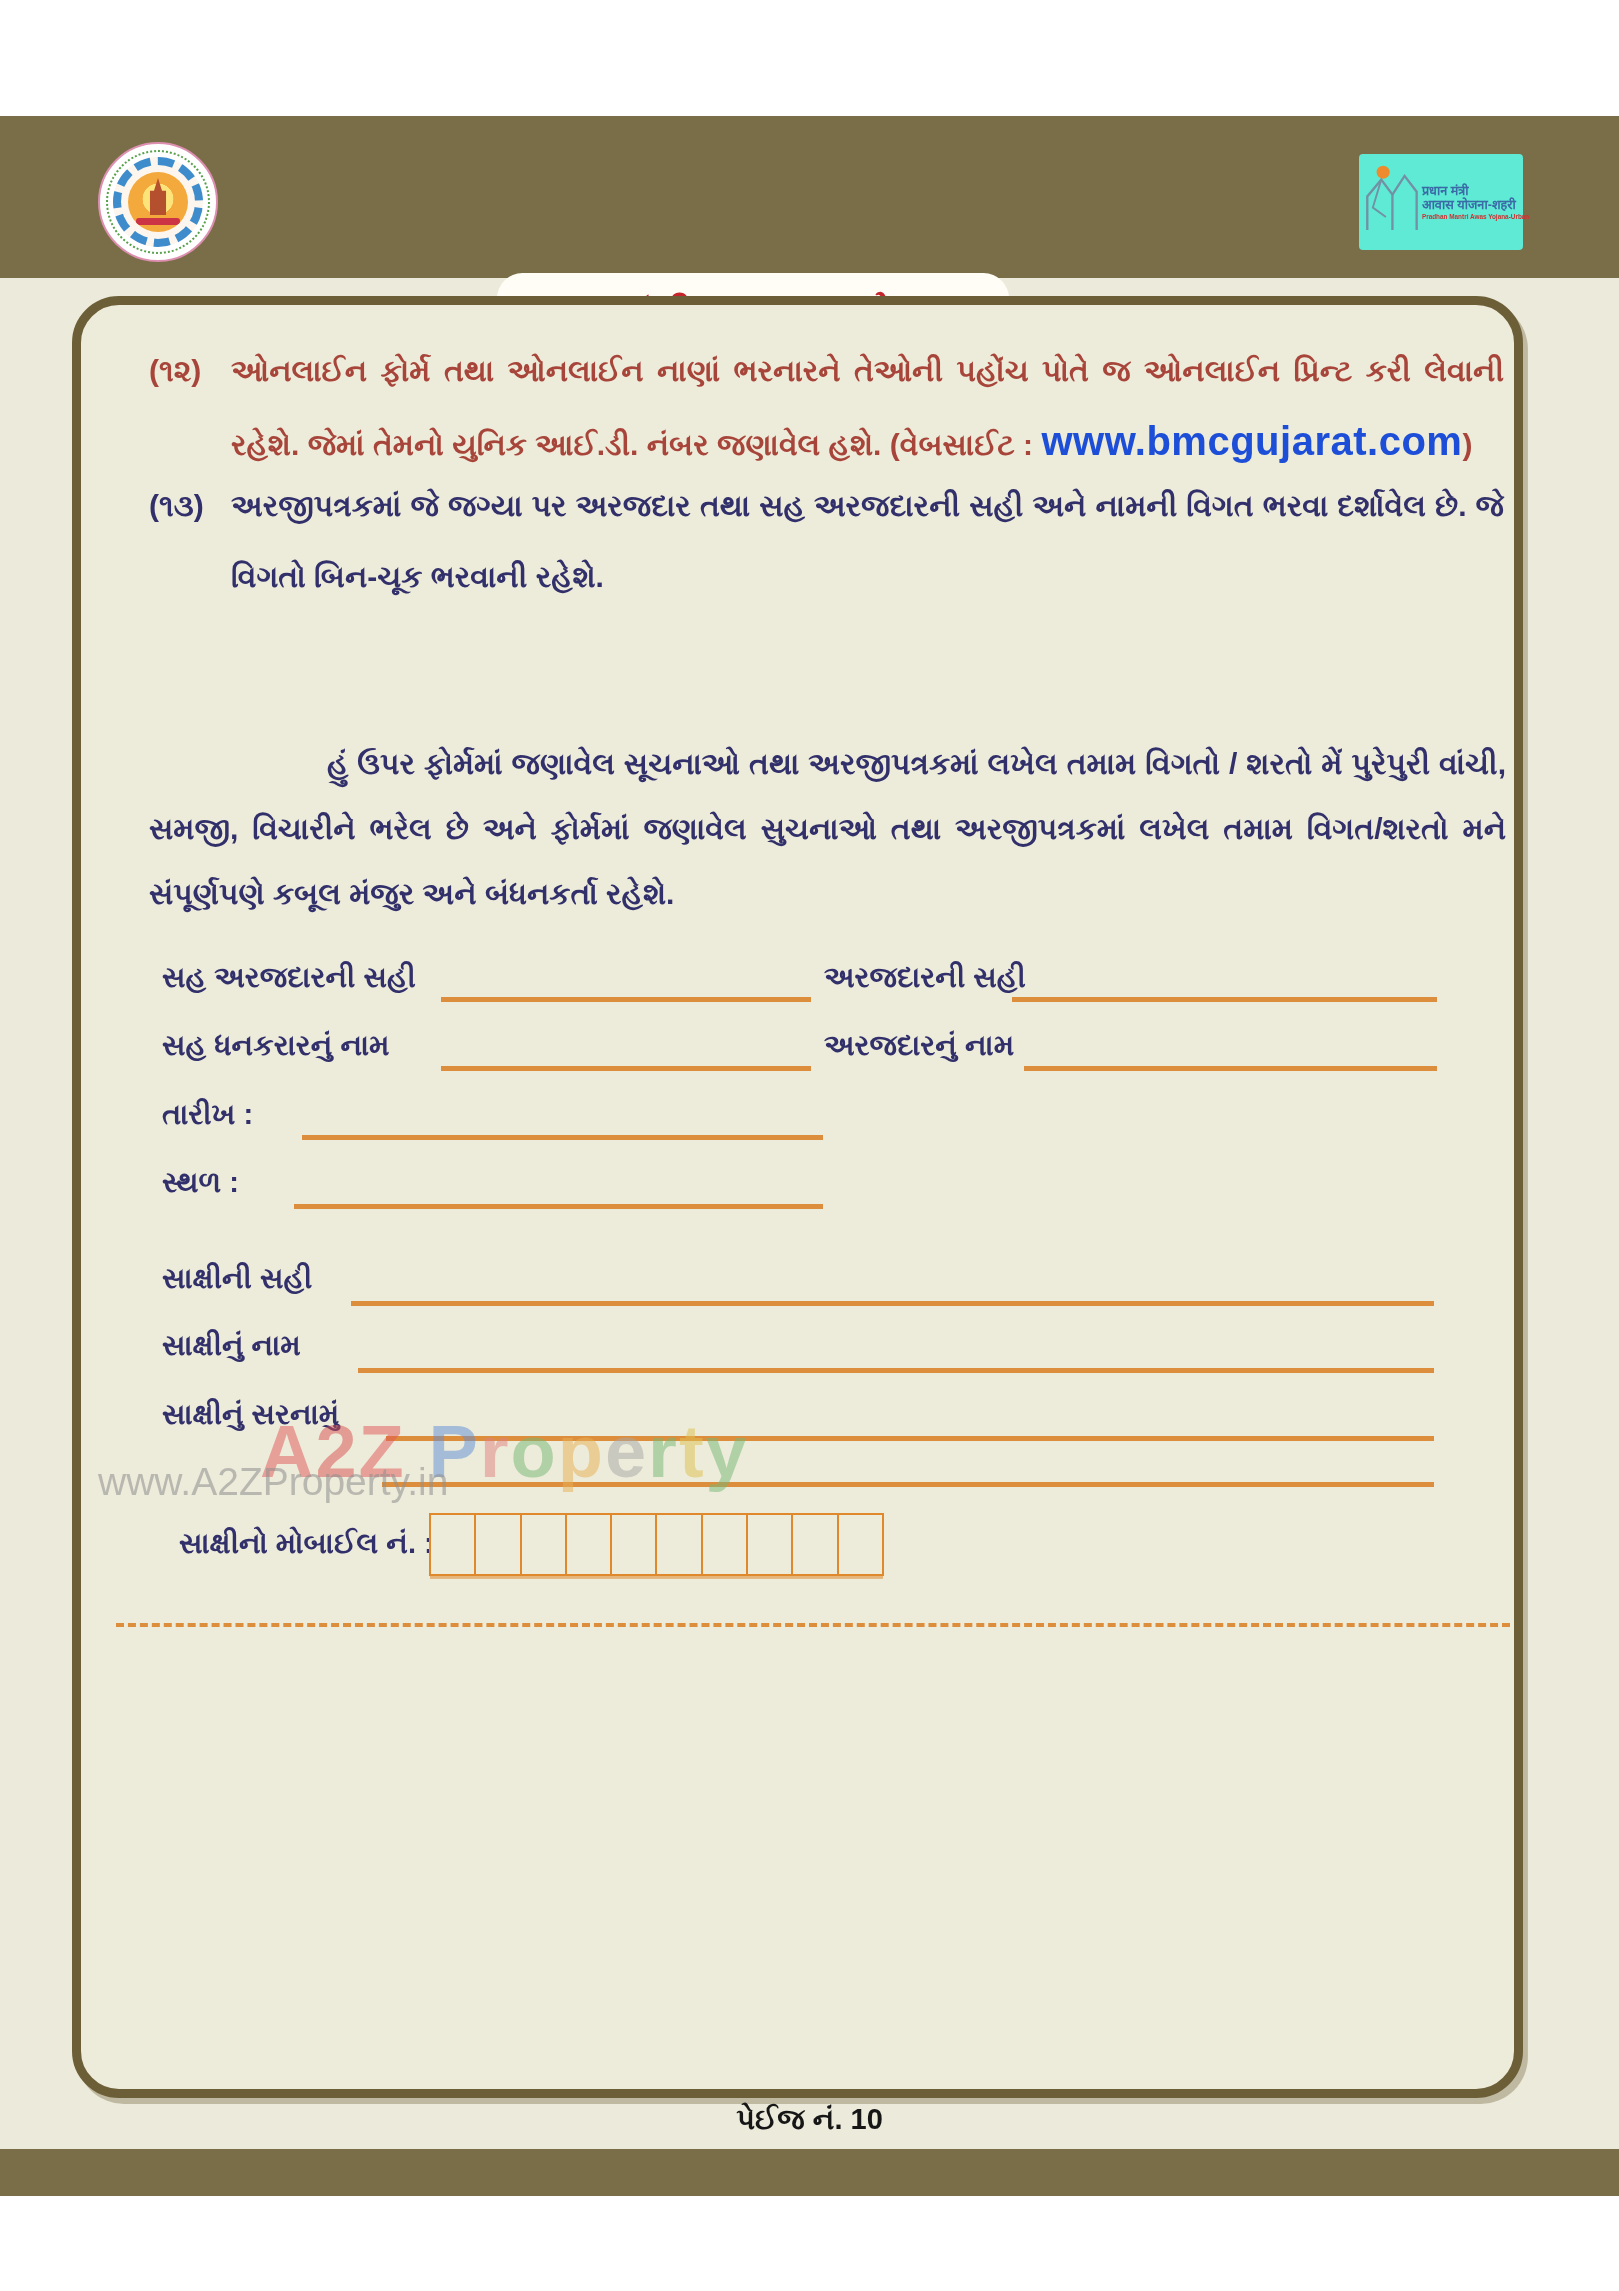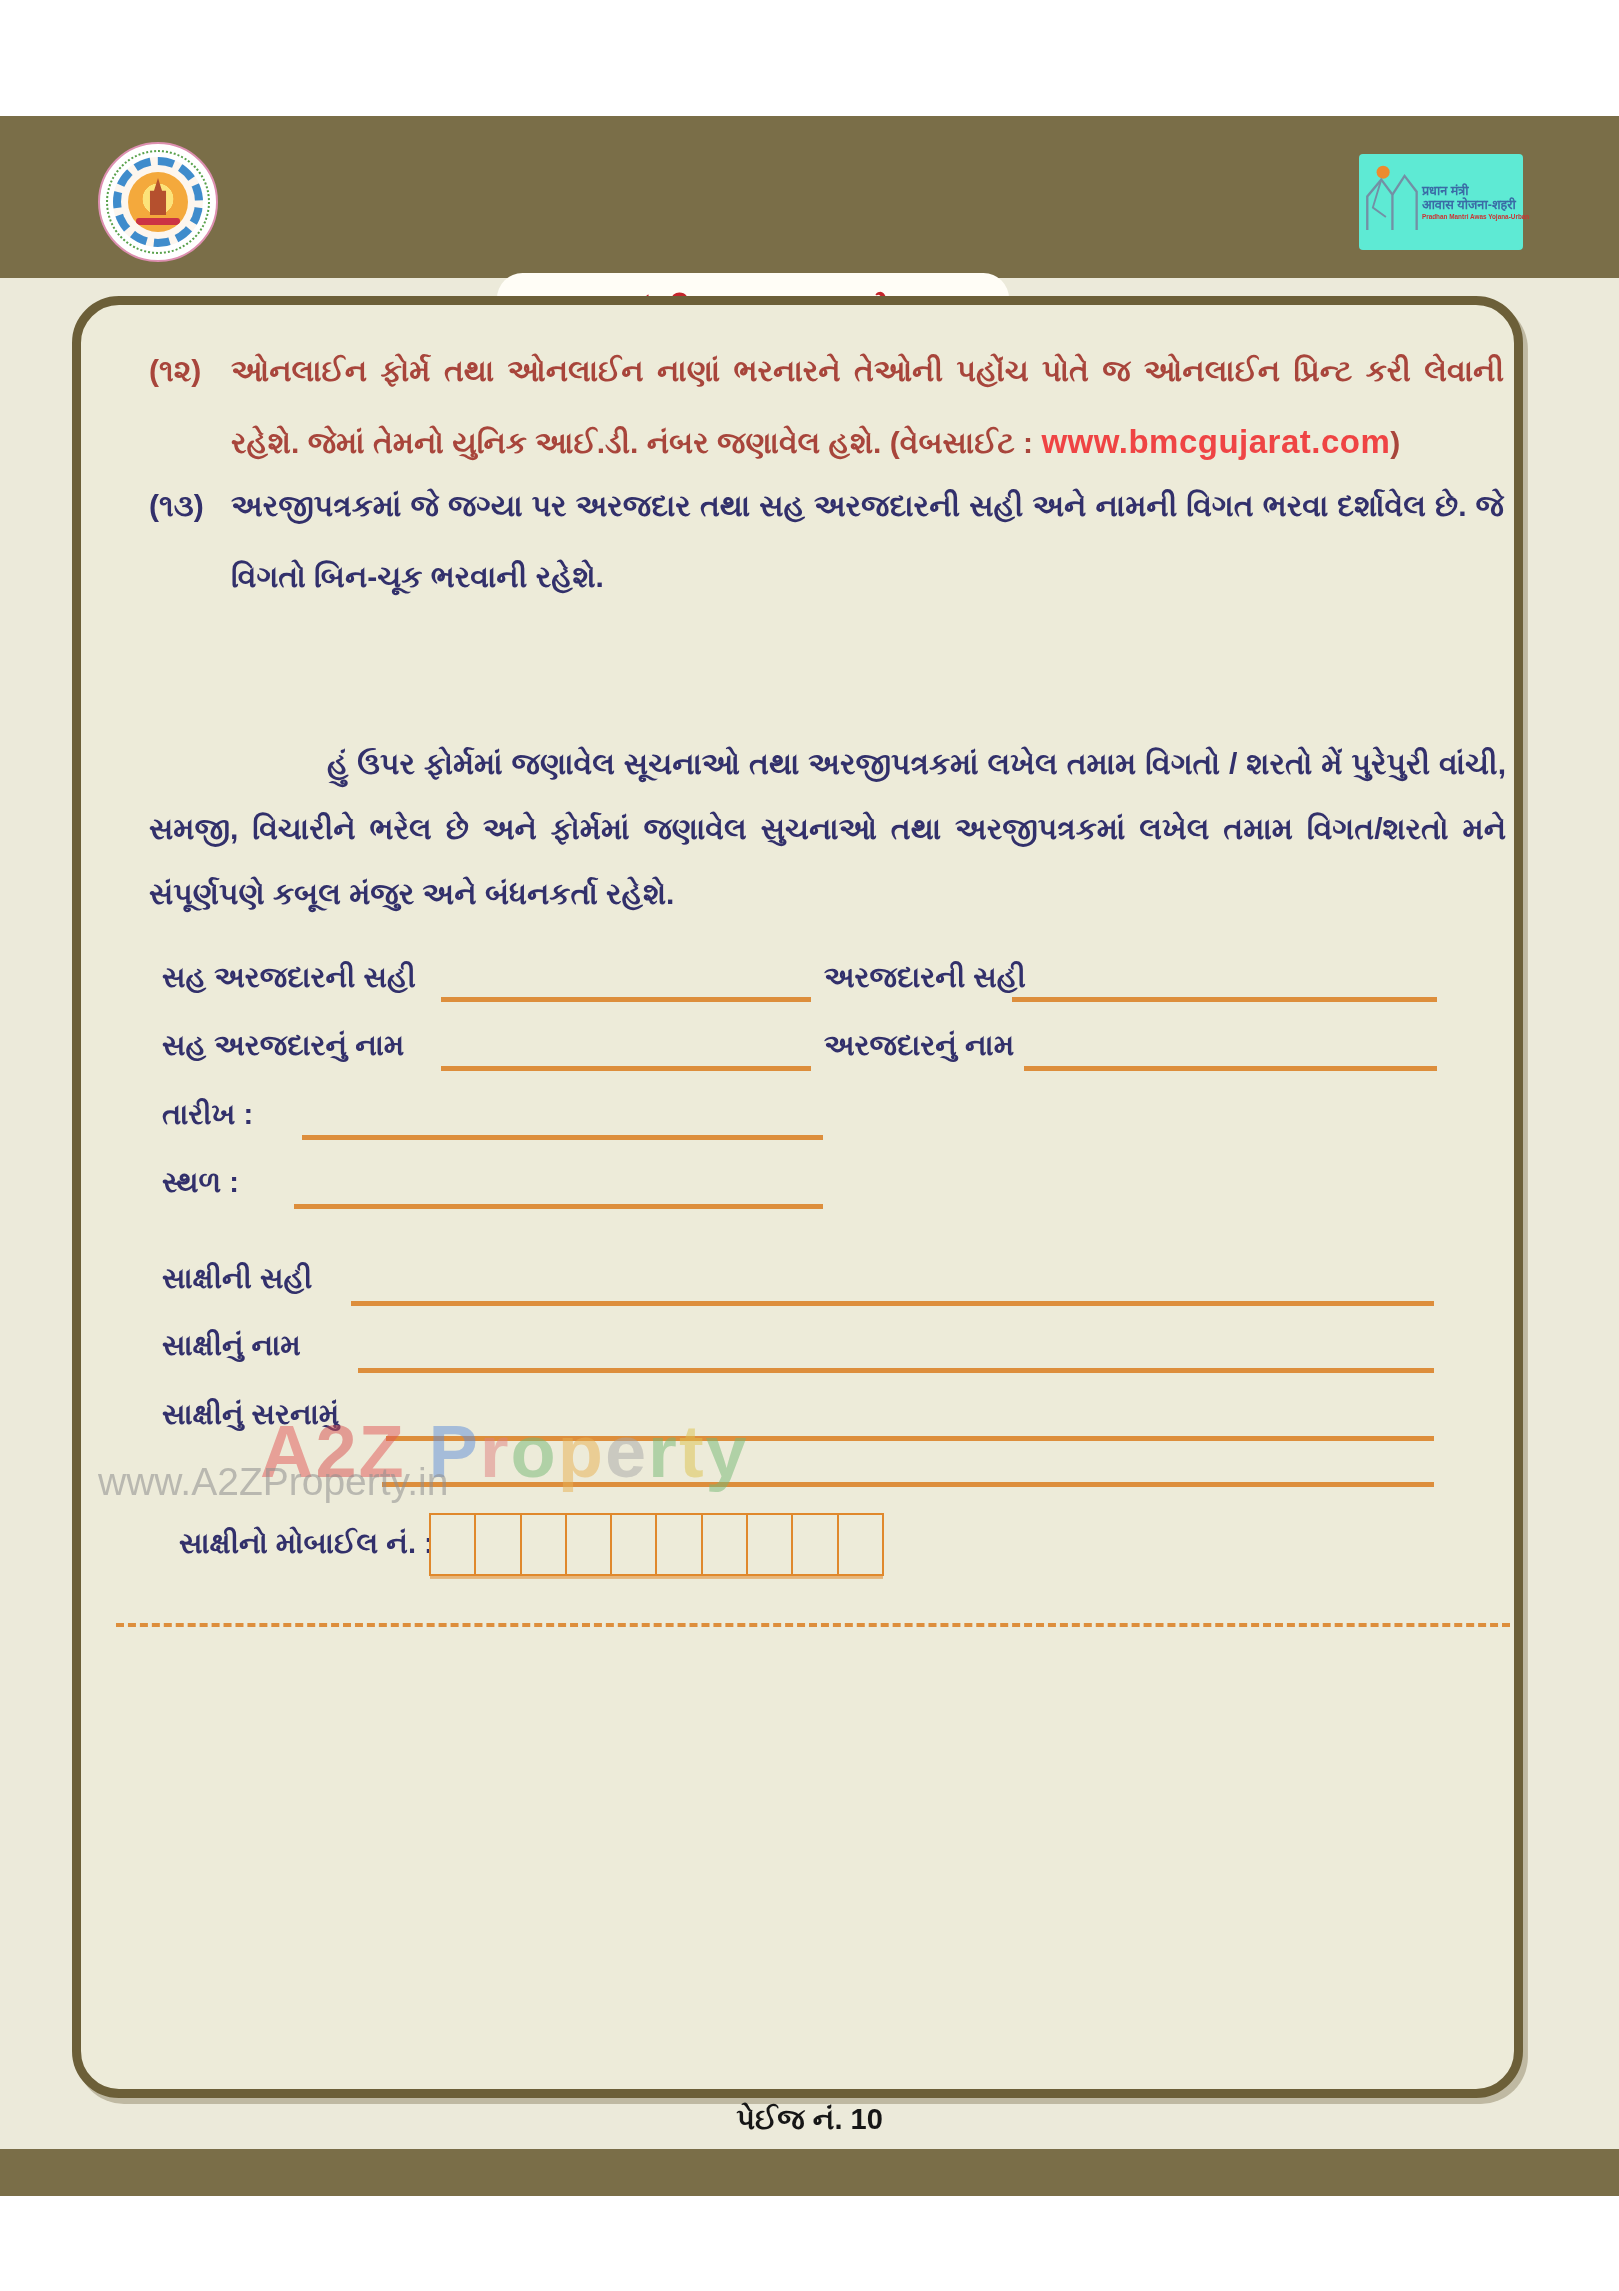--- a/index.html
+++ b/index.html
@@ -31,21 +31,21 @@
   
   .cream{position:absolute;left:0;top:277px;width:100%;height:1872px;background:#eceada;}
   .doc-box{position:absolute;left:72px;top:296px;width:1451px;height:1802px;box-sizing:border-box;
            border:9.8px solid #6c5f38;border-radius:47px;background:#edebd9;
            box-shadow:4.9px 5.9px 0 rgba(108,95,56,.35);}
   .inst{position:absolute;width:1355px;left:149px;font-size:30px;font-weight:bold;
         line-height:71px;text-align:justify;padding-left:82px;box-sizing:border-box;}
   .inst .num{position:absolute;left:0;top:0;}
   .c-red{color:#a8453b;}
   .c-navy{color:#32306b;}
-  .website{color:#ef4444;font-weight:bold;font-size:33px;letter-spacing:0.5px;}
+  .website{color:#1d4ed8;font-weight:bold;font-size:40px;letter-spacing:0.5px;}
   .decl{position:absolute;left:149px;top:731px;width:1357px;font-size:30px;font-weight:bold;
         color:#32306b;line-height:65px;text-align:justify;text-indent:178px;}
   .flabel{position:absolute;font-size:29px;font-weight:bold;color:#32306b;white-space:nowrap;}
   .fline{position:absolute;height:4.9px;background:#dd8e3c;}
   .mobile-boxes{position:absolute;left:429px;top:1513px;width:455px;height:63px;display:flex;
                 border:2.9px solid #e0882c;box-sizing:border-box;background:transparent;
                 box-shadow:0 3.9px 0 -1px rgba(224,136,44,.55);}
   .mcell{flex:1;border-right:2.9px solid #e0882c;}
   .mcell:last-child{border-right:none;}
   .dashline{position:absolute;left:116px;top:1623px;width:1394px;border-top:4.9px dashed #dd8e3c;}
@@ -108,21 +108,21 @@
   </div>
 
 
   <div class="decl">હું ઉપર ફોર્મમાં જણાવેલ સૂચનાઓ તથા અરજીપત્રકમાં લખેલ તમામ વિગતો / શરતો મેં પુરેપુરી વાંચી, સમજી, વિચારીને ભરેલ છે અને ફોર્મમાં જણાવેલ સુચનાઓ તથા અરજીપત્રકમાં લખેલ તમામ વિગત/શરતો મને સંપૂર્ણપણે કબૂલ મંજુર અને બંધનકર્તા રહેશે.</div>
 
   <div class="flabel" style="left:162px;top:961px;">સહ અરજદારની સહી</div>
   <div class="fline" style="left:441px;top:997px;width:370px;"></div>
   <div class="flabel" style="left:824px;top:961px;">અરજદારની સહી</div>
   <div class="fline" style="left:1012px;top:997px;width:425px;"></div>
 
-  <div class="flabel" style="left:162px;top:1029px;">સહ અરજદારનું નામ</div>
+  <div class="flabel" style="left:162px;top:1029px;">સહ ધનકરારનું નામ</div>
   <div class="fline" style="left:441px;top:1066px;width:370px;"></div>
   <div class="flabel" style="left:824px;top:1029px;">અરજદારનું નામ</div>
   <div class="fline" style="left:1024px;top:1066px;width:413px;"></div>
 
   <div class="flabel" style="left:162px;top:1098px;">તારીખ :</div>
   <div class="fline" style="left:302px;top:1135px;width:521px;"></div>
 
   <div class="flabel" style="left:162px;top:1166px;">સ્થળ :</div>
   <div class="fline" style="left:294px;top:1204px;width:529px;"></div>
 

